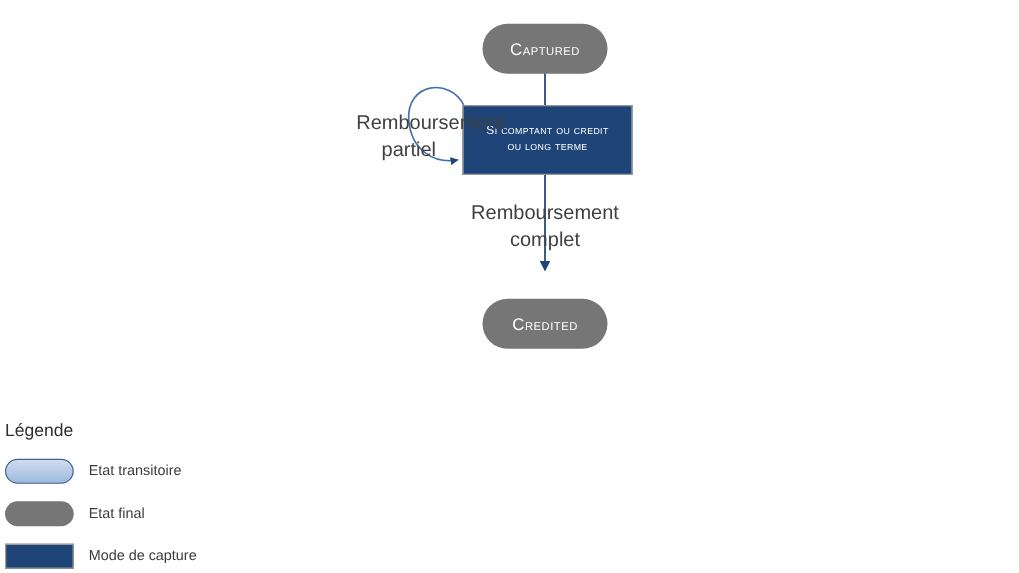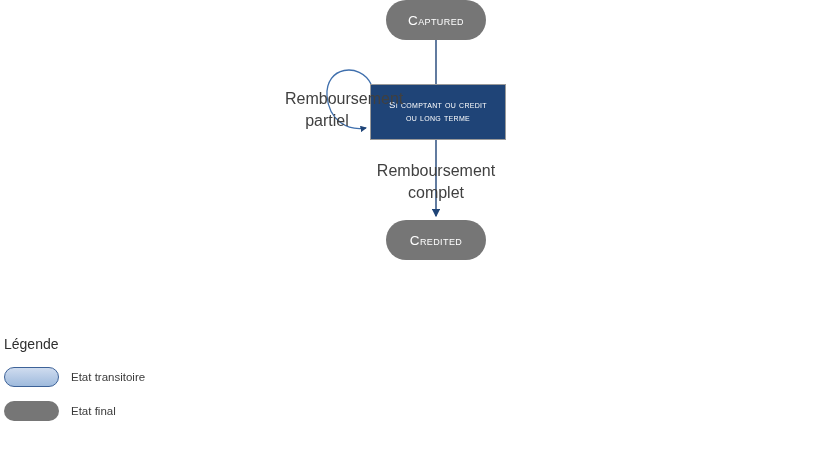--- a/index.html
+++ b/index.html
@@ -34,20 +34,21 @@
   }
 
   
   .state-pill {
     background: #767676;
     border-radius: 999px;
     color: #ffffff;
     font-variant: small-caps;
     font-size: 13.5px;
     letter-spacing: 0.4px;
+    margin-top: 19px;
   }
 
   
   .capture-box {
     background: #1f4477;
     border: 1px solid #9a9a9a;
     color: #ffffff;
     font-variant: small-caps;
     font-size: 9.5px;
     line-height: 1.35;
@@ -151,13 +152,17 @@
   <div class="legend-row">
     <div class="legend-swatch sw-transient"></div>
     <div class="legend-label">Etat transitoire</div>
   </div>
 
   <div class="legend-row">
     <div class="legend-swatch sw-final"></div>
     <div class="legend-label">Etat final</div>
   </div>
 
+  <div class="legend-row">
+    <div class="legend-swatch sw-capture"></div>
+    <div class="legend-label">Mode de capture</div>
+  </div>
 </div>
 
 </body></html>

